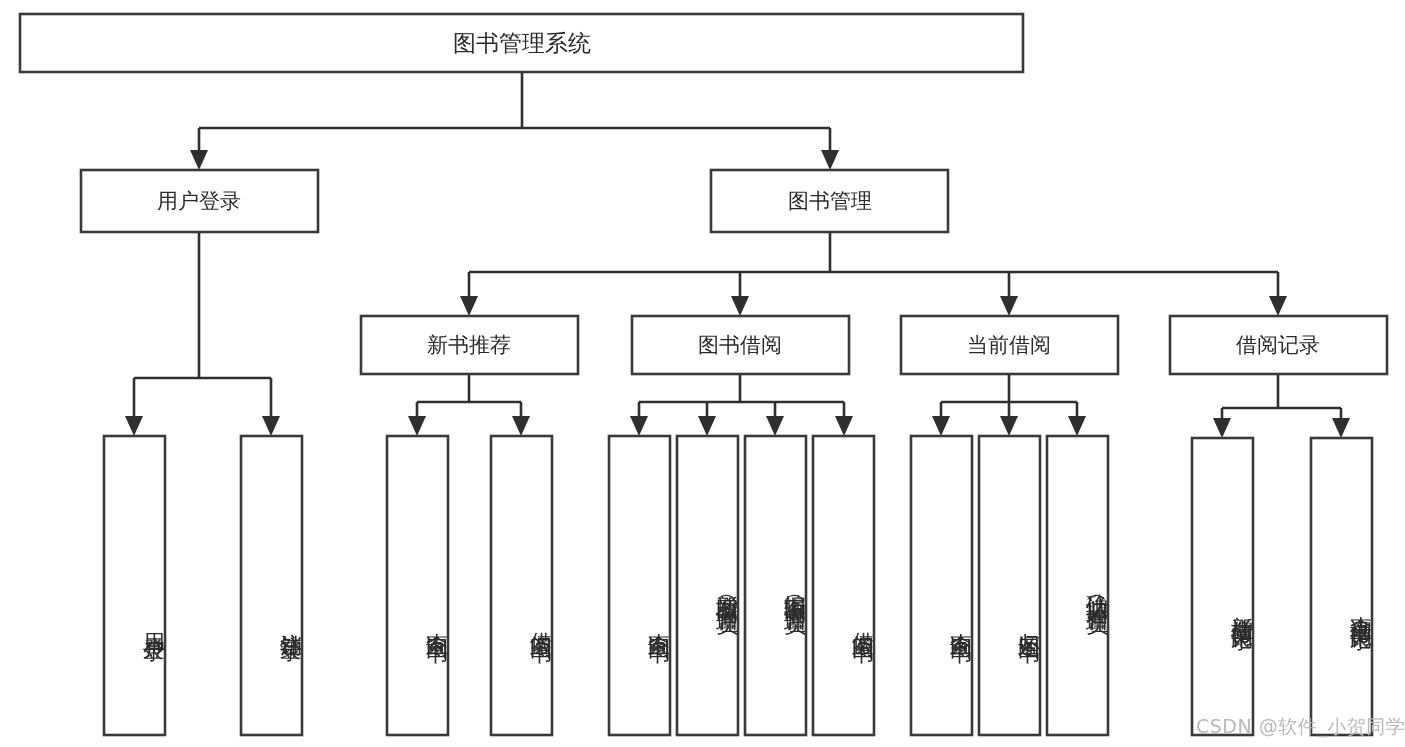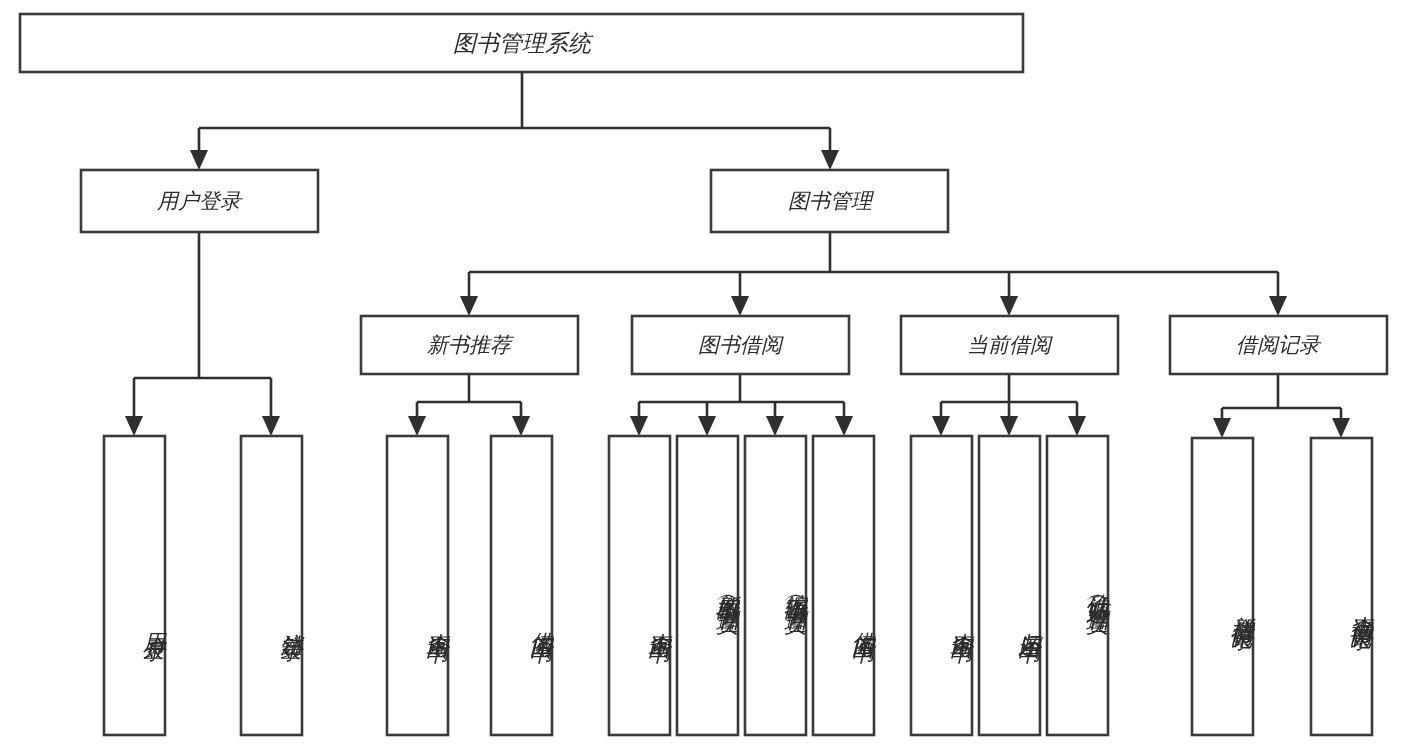--- a/index.html
+++ b/index.html
@@ -11,21 +11,20 @@
     width: 1405px;
     height: 747px;
     overflow: hidden;
     font-family: "DejaVu Sans", "Liberation Sans", sans-serif;
   }
   #diagram-root {
     position: relative;
     width: 1405px;
     height: 548px;
     background: #ffffff;
-    font-style: italic;
   }
   svg.diagram-canvas {
     position: absolute;
     left: 0;
     top: 0;
     width: 1405px;
     height: 747px;
     display: block;
   }
   .node-box {
@@ -208,14 +207,15 @@
   <div class="node-label-v" style="left:745px; top:444px; width:61px; height:291px;">编辑图书（管理员）</div>
   <div class="node-label-v" style="left:813px; top:506px; width:61px; height:229px;">借阅图书</div>
 
   <div class="node-label-v" style="left:911px; top:506px; width:61px; height:229px;">查询图书</div>
   <div class="node-label-v" style="left:979px; top:506px; width:61px; height:229px;">归还图书</div>
   <div class="node-label-v" style="left:1047px; top:444px; width:61px; height:291px;">确认归还（管理员）</div>
 
   <div class="node-label-v" style="left:1192px; top:478px; width:61px; height:257px;">新增借阅记录</div>
   <div class="node-label-v" style="left:1311px; top:478px; width:61px; height:257px;">查询借阅记录</div>
 
+  <div class="watermark" style="left:1196px; top:714px;">CSDN @软件_小贺同学</div>
 
 </div>
 
 </body></html>

